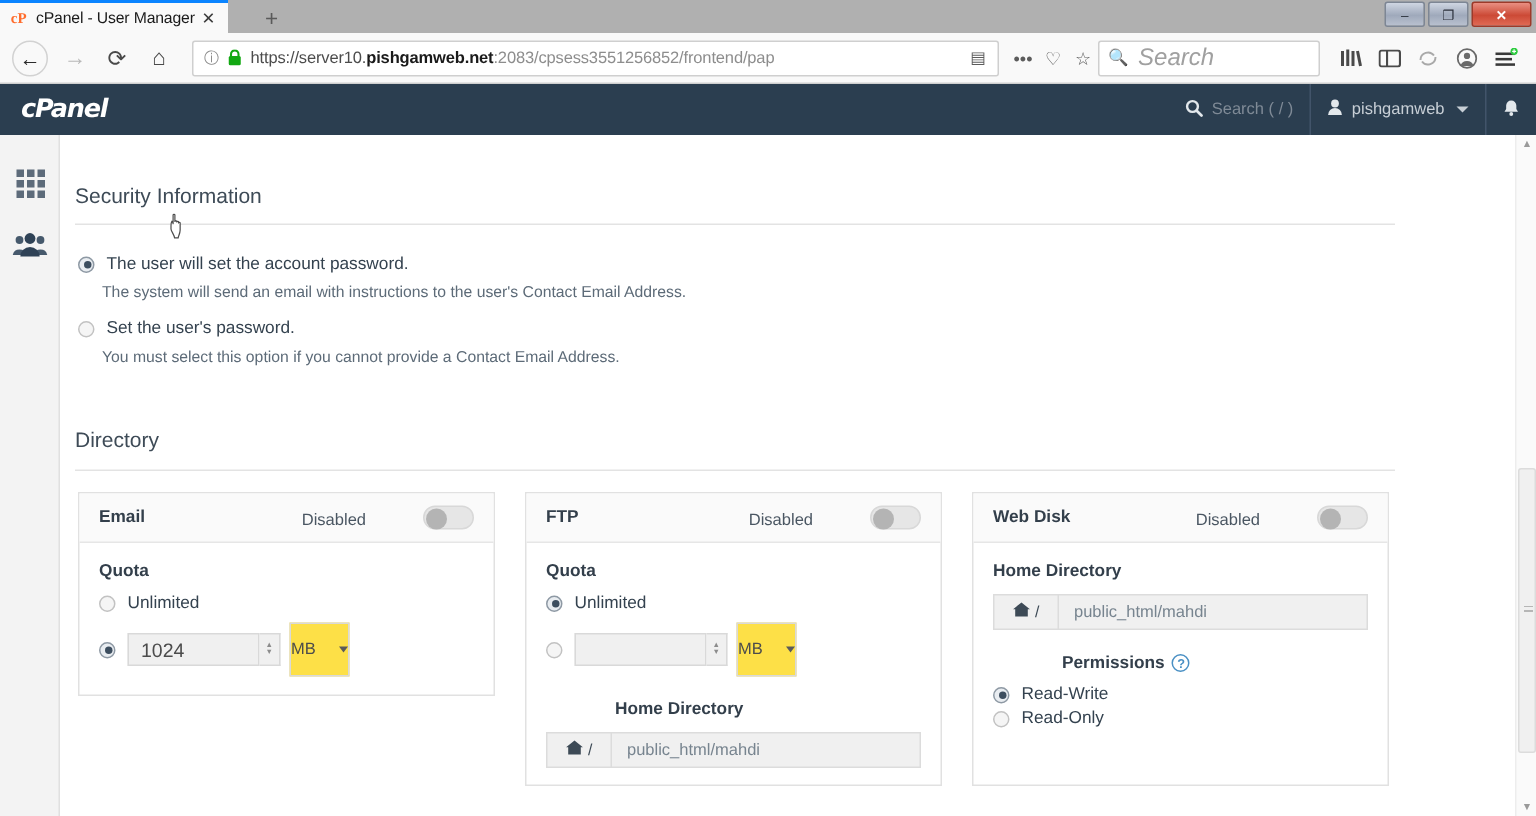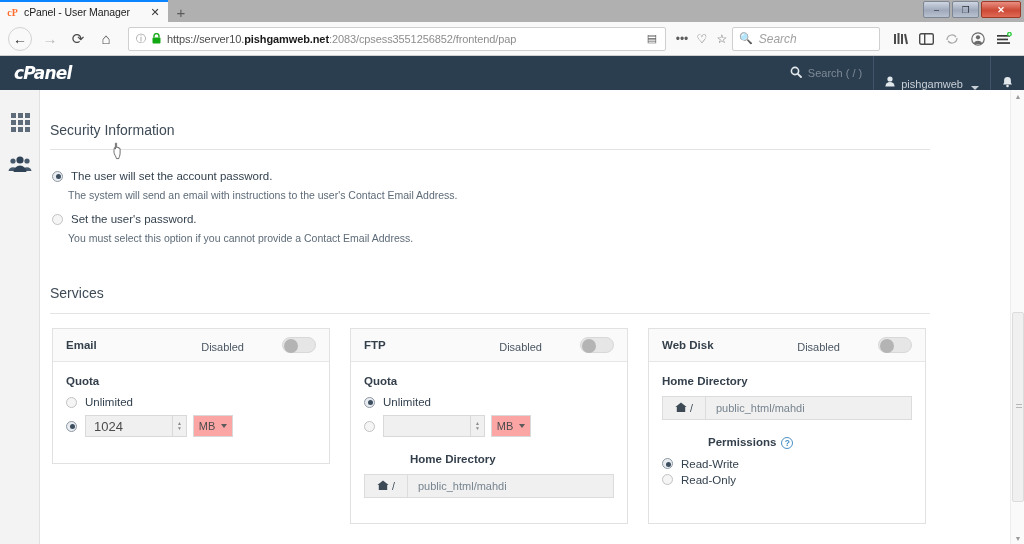--- a/index.html
+++ b/index.html
@@ -23,21 +23,21 @@
   #browser-window {
     position: absolute; left: 0; top: 0; width: 1024px; height: 544px;
   }
 
   
   #tab-strip {
     position:absolute; left:0; top:0; width:1024px; height:22px;
     background:#b0b0b0;
   }
   #tab-active {
-    position:absolute; left:0; top:0; width:168px; height:22px;
+    position:absolute; left:0; top:0; width:152px; height:22px;
     background:#f9f9f9;
     border-top:2px solid #0a84ff;
     display:flex; align-items:center; padding:0 6px;
   }
   #tab-active .favicon {
     width:13px; height:13px; flex:0 0 13px; margin-right:5px;
     display:flex; align-items:center; justify-content:center;
     font-size:10px; font-weight:bold; color:#ff6c2c;
     font-family:"Liberation Serif", serif;
   }
@@ -102,21 +102,21 @@
   }
   #url-text b { color:#1a1a1a; font-weight:bold; }
   #url-text .host-pre { color:#4c4c4c; }
   .url-icon { width:18px; flex:0 0 18px; text-align:center; font-size:11px; color:#5c5c5c; cursor:pointer; }
   .tool-icon { width:20px; flex:0 0 20px; text-align:center; font-size:12px; color:#5c5c5c; cursor:pointer; }
   #search-bar {
     flex:0 0 148px; height:24px; background:#fff; border:1px solid #cfcfcf;
     border-radius:2px; display:flex; align-items:center; padding:0 6px; margin-right:8px;
   }
   #search-bar .sicon { font-size:11px; color:#7a7a7a; margin-right:6px; }
-  #search-bar .stext { font-size:12px; color:#a0a0a0; font-style:italic; }
+  #search-bar .stext { font-size:16px; color:#a0a0a0; font-style:italic; }
   #right-icons { display:flex; align-items:center; gap:2px; flex:0 0 auto; }
   #right-icons .ri { width:24px; height:24px; display:flex; align-items:center; justify-content:center; color:#4a4a4a; cursor:pointer; }
 
   
   #app-area {
     position:absolute; left:0; top:56px; width:1024px; height:488px;
     background:#fff; overflow:hidden;
   }
   #cp-header {
     position:absolute; left:0; top:0; width:1024px; height:34px;
@@ -126,21 +126,21 @@
     margin-left:14px; color:#fff; font-size:17px; font-weight:bold;
     font-style:italic; letter-spacing:-0.8px; font-family:"DejaVu Sans", sans-serif;
   }
   #cp-header-right {
     margin-left:auto; display:flex; align-items:center; height:34px;
   }
   .cp-hitem {
     display:flex; align-items:center; height:34px; padding:0 11px;
     color:#c8cfd6; font-size:11px; cursor:pointer; white-space:nowrap;
   }
-  .cp-hitem.sep { border-left:1px solid #42546a;align-items:flex-end; }
+  .cp-hitem.sep { border-left:1px solid #42546a; }
   .cp-hitem .ph { color:#7f8a96; }
   .cp-hitem.logout { font-size:10.5px; letter-spacing:.3px; color:#e3e8ec; padding-right:16px; }
   .cp-hitem .gl { margin-right:6px; font-size:12px; color:#e3e8ec; }
   .caret-dn {
     display:inline-block; width:0; height:0; margin-left:8px;
     border-left:4px solid transparent; border-right:4px solid transparent;
     border-top:4px solid #c8cfd6;
   }
 
   
@@ -235,23 +235,23 @@
     display:flex; align-items:center; padding-left:8px;
     font-size:13px; color:#4c4c4c;
   }
   .spin-btns {
     width:14px; height:22px; border:1px solid #d9d9d9; border-left:none;
     background:#f0f0f0; display:flex; flex-direction:column;
     align-items:center; justify-content:center; cursor:pointer;
   }
   .spin-btns span { font-size:5px; line-height:5px; color:#8c8c8c; }
   .unit-sel {
-    margin-left:6px; height:22px; min-width:40px; background:#fca5a5;
+    margin-left:6px; height:36px; min-width:40px; background:#fde047;
     border:1px solid #d9d9d9; display:flex; align-items:center;
-    justify-content:center; gap:6px; font-size:11px; color:#4c4c4c; cursor:pointer;
+    justify-content:space-between; gap:6px; font-size:11px; color:#4c4c4c; cursor:pointer;
   }
   .unit-sel .caret {
     width:0; height:0; border-left:3.5px solid transparent;
     border-right:3.5px solid transparent; border-top:4px solid #5a5a5a;
   }
 
   .dir-group { display:flex; height:24px; }
   .dir-prefix {
     width:44px; background:#f0f0f0; border:1px solid #dcdcdc;
     display:flex; align-items:center; justify-content:center; gap:3px;
@@ -440,21 +440,21 @@
         <span class="opt-label">The user will set the account password.</span>
       </div>
       <div class="opt-sub" style="left:28px; top:99px;">The system will send an email with instructions to the user's Contact Email Address.</div>
 
       <div class="opt-row" style="left:12px; top:123px;">
         <span class="radio"></span>
         <span class="opt-label">Set the user's password.</span>
       </div>
       <div class="opt-sub" style="left:28px; top:142px;">You must select this option if you cannot provide a Contact Email Address.</div>
 
-      <h2 class="sec-head" style="left:10px; top:195px;">Services</h2>
+      <h2 class="sec-head" style="left:10px; top:195px;">Directory</h2>
       <div class="sec-rule" style="left:10px; top:223px; width:880px;"></div>
 
       <div class="card" style="left:12px; top:238px; width:278px; height:136px;">
         <div class="card-head">
           <span class="card-title">Email</span>
           <span class="card-head-right">
             <span class="tog-label">Disabled</span>
             <span class="toggle">
                 <span class="knob"></span>
               </span>

